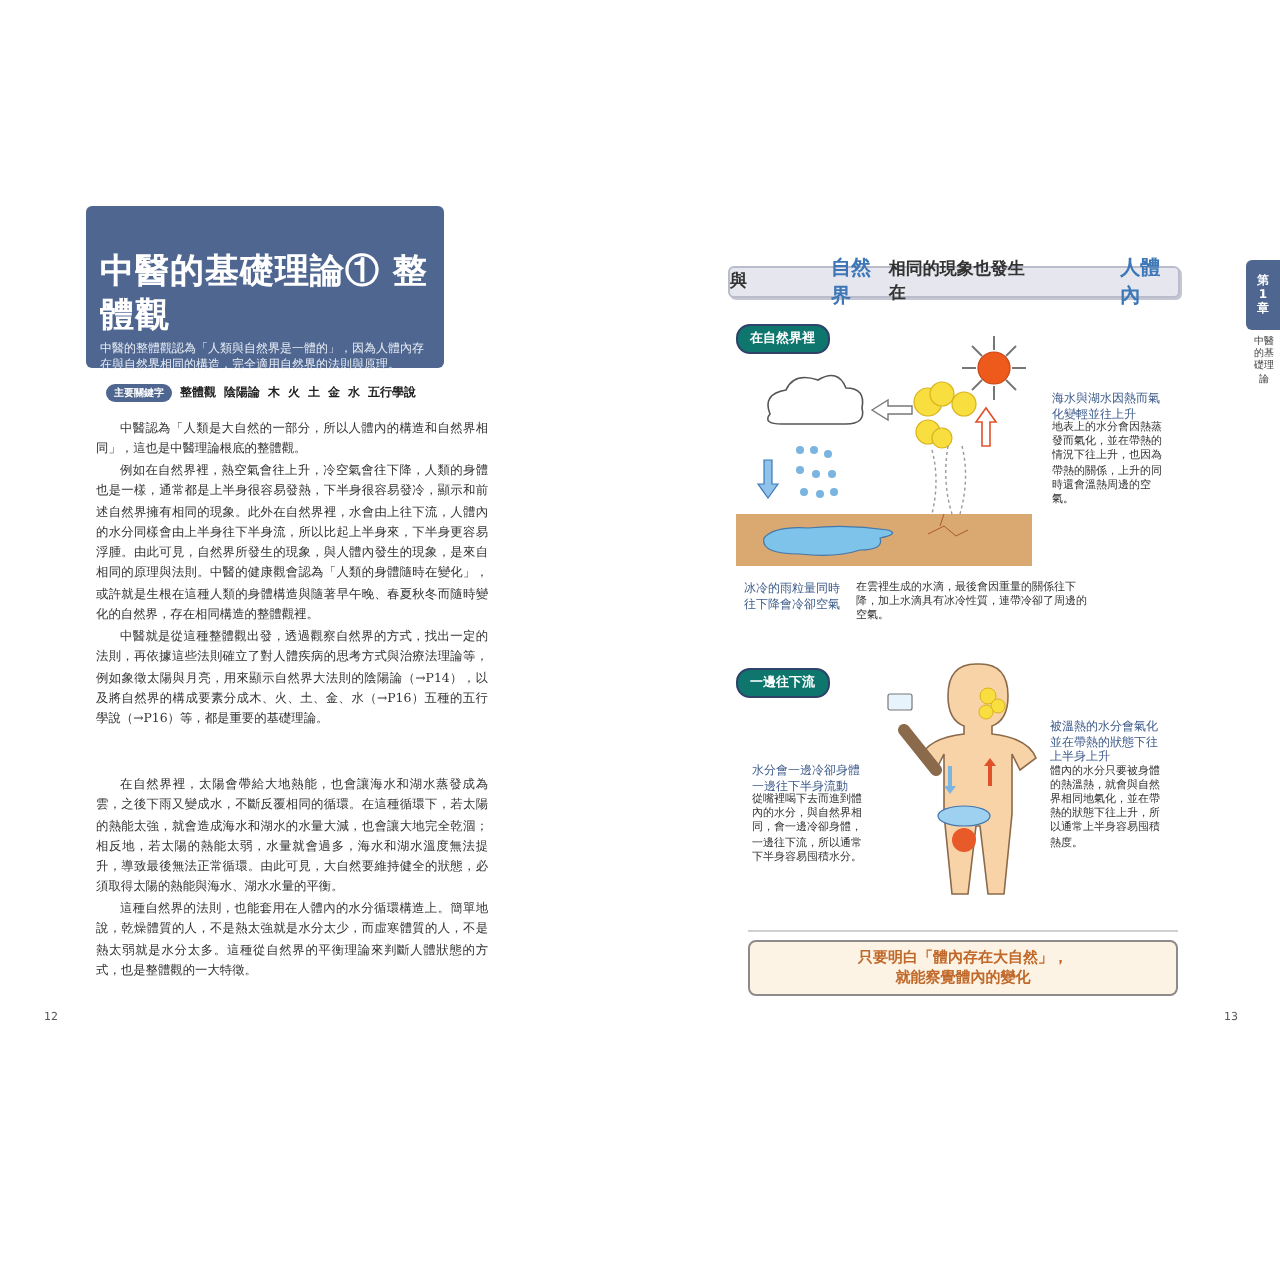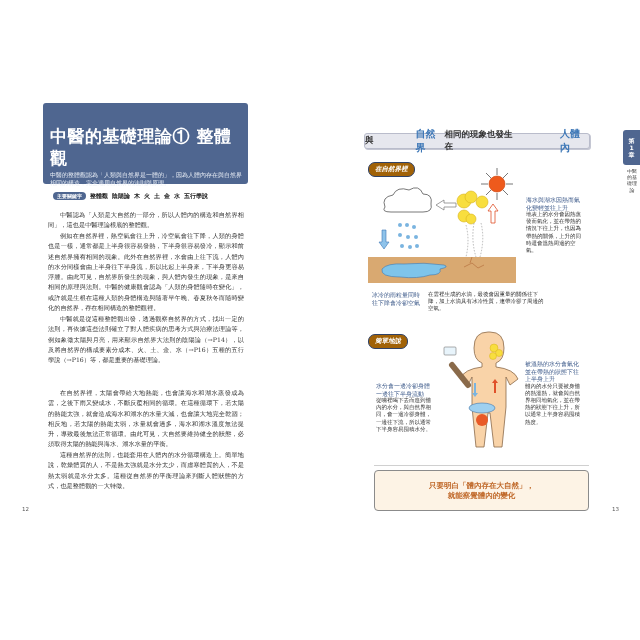--- a/index.html
+++ b/index.html
@@ -5,21 +5,21 @@
   * { box-sizing: border-box; margin: 0; padding: 0; }
   html, body { width: 640px; height: 640px; background: #ffffff; overflow: hidden; }
   body { font-family: "DejaVu Sans", sans-serif; color: #333; position: relative; }
 
   .page { position: absolute; top: 0; height: 640px; }
   .page-left { left: 0; width: 320px; }
   .page-right { left: 320px; width: 320px; }
 
   
   .banner {
-    position: absolute; left: 43px; top: 103px; width: 205px; height: 81px;
+    position: absolute; left: 43px; top: 103px; width: 179px; height: 81px;
     background: #4f6690; border-radius: 3px; padding: 8px 6px 4px 7px; color: #fff;
   }
   .banner-title { font-family: "DejaVu Serif", serif; font-weight: bold; font-size: 17px; letter-spacing: 0.5px; line-height: 22px; margin-top: 14px; }
   .banner-desc { font-size: 6px; line-height: 8px; margin-top: 2px; color: #e8edf5; }
   .kw-bar {
     margin-top: 4px; background: #fff; border-radius: 8px; height: 10px;
     display: flex; align-items: center; padding: 0 3px; gap: 4px;
   }
   .kw-pill { background: #4f6690; color: #fff; font-size: 5px; border-radius: 5px; padding: 1px 4px; font-weight: bold; }
   .kw-list { display: flex; gap: 4px; font-size: 6px; font-weight: bold; color: #222; }
@@ -36,36 +36,36 @@
   
   .diagram-title {
     position: absolute; left: 44px; top: 133px; width: 226px; height: 16px;
     background: #e6e7ee; border: 1px solid #b9bccb; border-radius: 3px;
     box-shadow: 1px 1px 0 #c5c7d3;
     display: flex; align-items: center; justify-content: center; font-size: 8.5px; font-weight: bold; color: #333;
   }
   .diagram-title .hl { color: #3d77b7; font-size: 10px; padding-left: 42px; }
 
   .label-pill {
-    position: absolute; background: #a16207; color: #fff; font-size: 6.5px; font-weight: bold;
-    border-radius: 7px; padding: 2px 6px; border: 1px solid #2f4268; font-style: italic;
+    position: absolute; background: #0f766e; color: #fff; font-size: 6.5px; font-weight: bold;
+    border-radius: 7px; padding: 2px 6px; border: 1px solid #2f4268;
   }
 
   .callout { position: absolute; font-size: 5.5px; line-height: 7.2px; color: #333; }
   .callout .ct { color: #3d5a8a; font-size: 6px; line-height: 7.5px; }
 
   .side-tab {
     position: absolute; left: 303px; top: 130px; width: 17px; height: 35px;
     background: #4f6690; border-radius: 3px 0 0 3px; color: #fff;
     font-size: 6px; font-weight: bold; display: flex; flex-direction: column; align-items: center; justify-content: center; line-height: 7px;
   }
   .side-chapter { position: absolute; left: 307px; top: 168px; width: 10px; font-size: 5px; line-height: 6.2px; color: #444; text-align: center; }
 
   .summary-box {
-    position: absolute; left: 54px; top: 470px; width: 215px; height: 41px;
+    position: absolute; left: 54px; top: 470px; width: 215px; height: 28px;
     background: #fdf3e5; border: 1px solid #8b8b8b; border-radius: 4px;
     display: flex; flex-direction: column; align-items: center; justify-content: center;
     font-family: "DejaVu Serif", serif; font-size: 7.5px; font-weight: bold; color: #c0692a; line-height: 10px;
   }
   .divider-line { position: absolute; left: 54px; top: 465px; width: 215px; height: 1px; background: #d0d0d0; }
 </style>
 </head>
 <body>
 
 <div class="page page-left">
@@ -166,21 +166,21 @@
     <div class="ct">海水與湖水因熱而氣化變輕並往上升</div>
     <div>地表上的水分會因熱蒸發而氣化，並在帶熱的情況下往上升，也因為帶熱的關係，上升的同時還會溫熱周邊的空氣。</div>
   </div>
   <div class="callout" style="left:52px; top:291px; width:48px;">
     <div class="ct">冰冷的雨粒量同時往下降會冷卻空氣</div>
   </div>
   <div class="callout" style="left:108px; top:291px; width:118px;">
     <div>在雲裡生成的水滴，最後會因重量的關係往下降，加上水滴具有冰冷性質，連帶冷卻了周邊的空氣。</div>
   </div>
 
-  <div class="label-pill" style="left:48px; top:334px;">簡單地說</div>
+  <div class="label-pill" style="left:48px; top:334px;">一邊往下流</div>
 
   <svg style="position:absolute; left:120px; top:328px;" width="100" height="132">
     <path d="M50 4 q14 0 14 16 q0 12 -8 15 v4 q18 2 22 12 l-8 6 l-4 -8 v30 l-4 40 h-8 l-4 -34 h-2 l-4 34 h-8 l-4 -40 v-30 l-4 8 l-8 -6 q4 -10 22 -12 v-4 q-8 -3 -8 -15 q0 -16 14 -16z" fill="#f9d3a8" stroke="#8a6a4a" stroke-width="0.8"></path>
     <path d="M28 57 l-16 -20" stroke="#8a6a4a" stroke-width="6" stroke-linecap="round" fill="none"></path>
     <rect x="4" y="19" width="12" height="8" rx="1" fill="#e8f4fb" stroke="#777" stroke-width="0.6"></rect>
     <g fill="#f8de3e" stroke="#d8b31c" stroke-width="0.5">
       <circle cx="54" cy="20" r="4"></circle>
         <circle cx="59" cy="25" r="3.5"></circle>
         <circle cx="53" cy="28" r="3.5"></circle>
     </g>

